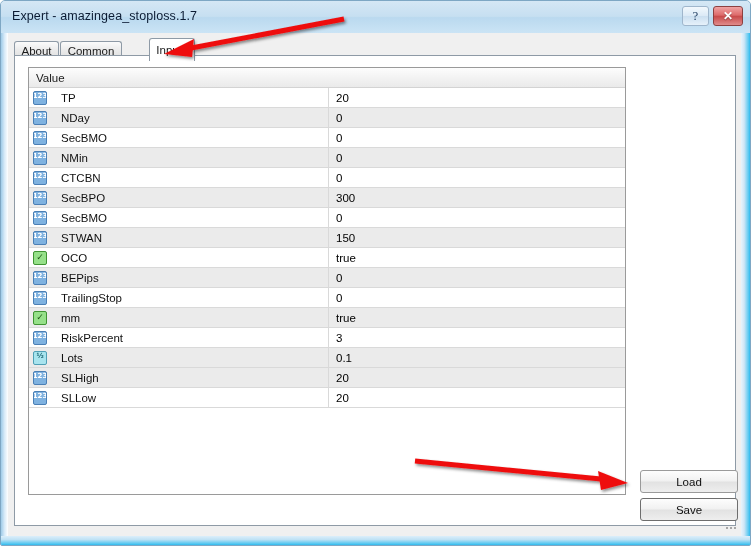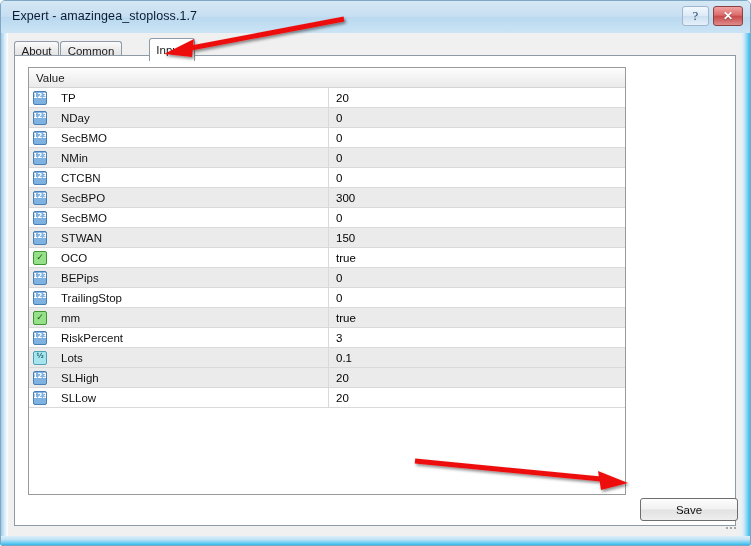--- a/index.html
+++ b/index.html
@@ -480,20 +480,23 @@
             <div class="prow">
               <div class="cell-var">
                 <span class="ticon int">123</span>
                 <span class="vname">SLLow</span>
               </div>
               <div class="cell-val">20</div>
             </div>
           </div>
       </div>
 
+      <div class="sidebtn" id="btn-load">
+        <span>Load</span>
+      </div>
       <div class="sidebtn" id="btn-save">
         <span>Save</span>
       </div>
 
     </div>
 
     <div class="footbtn" id="btn-ok">
       <span>OK</span>
     </div>
     <div class="footbtn" id="btn-cancel">

